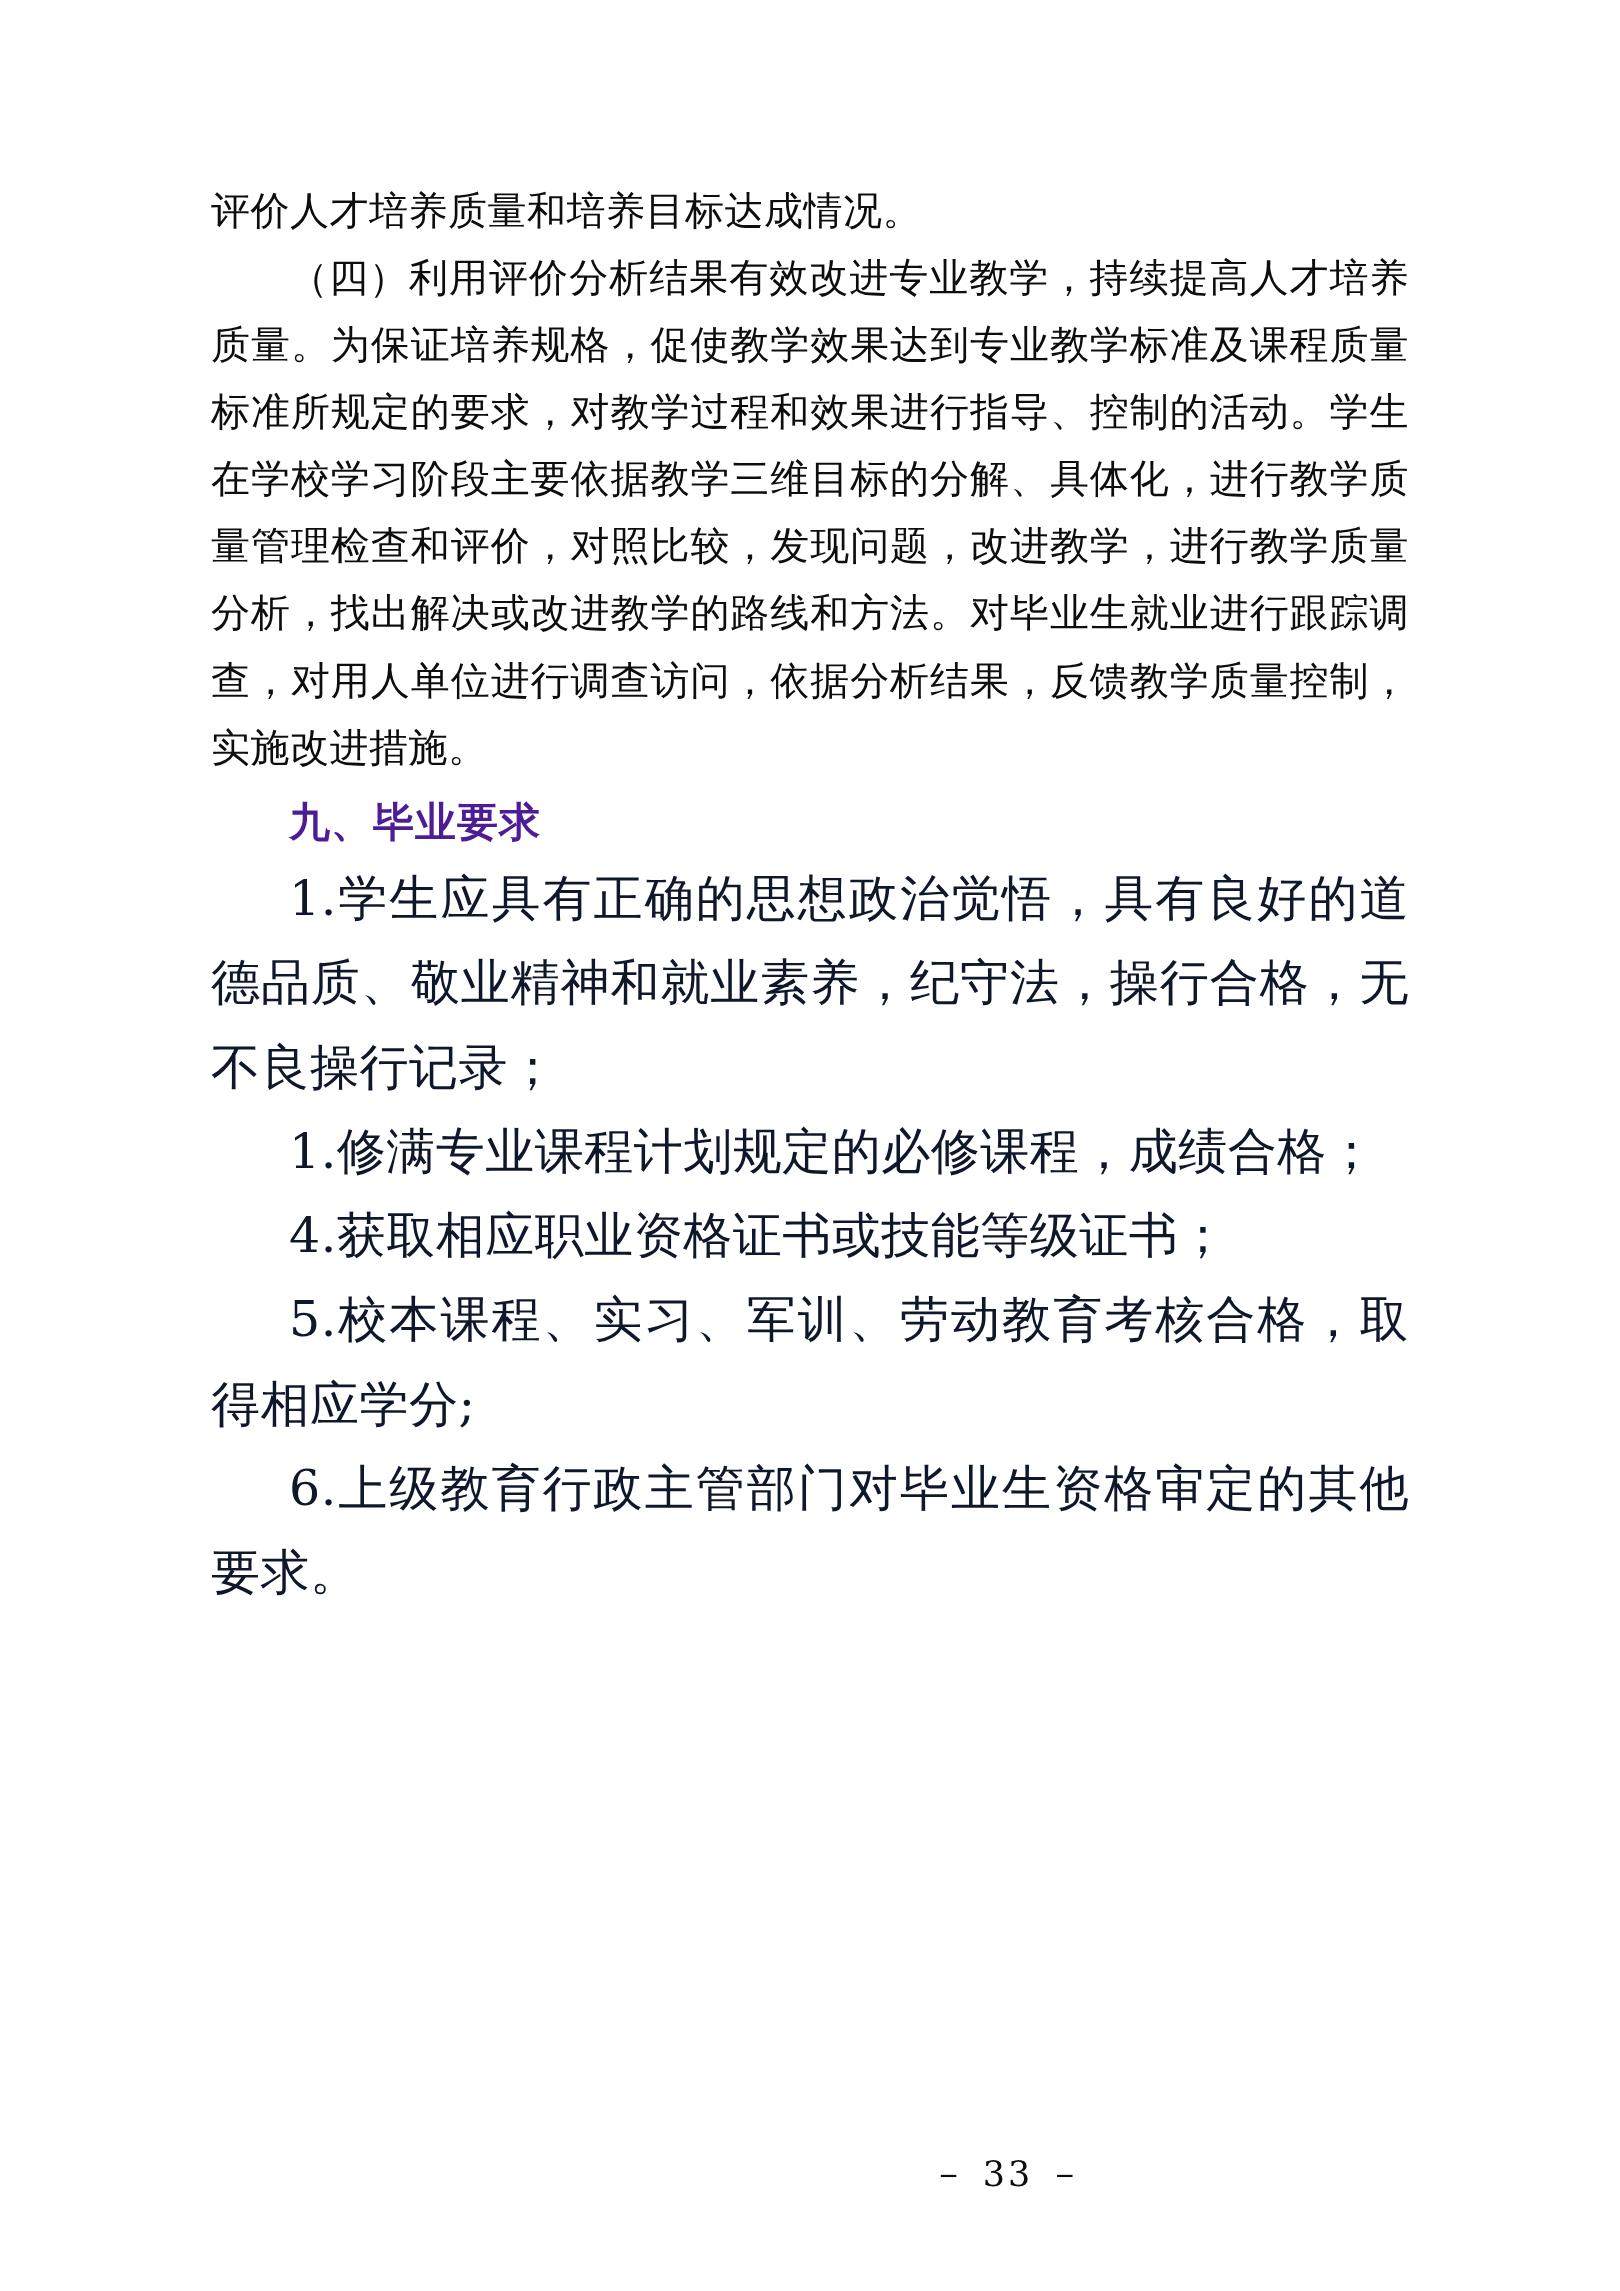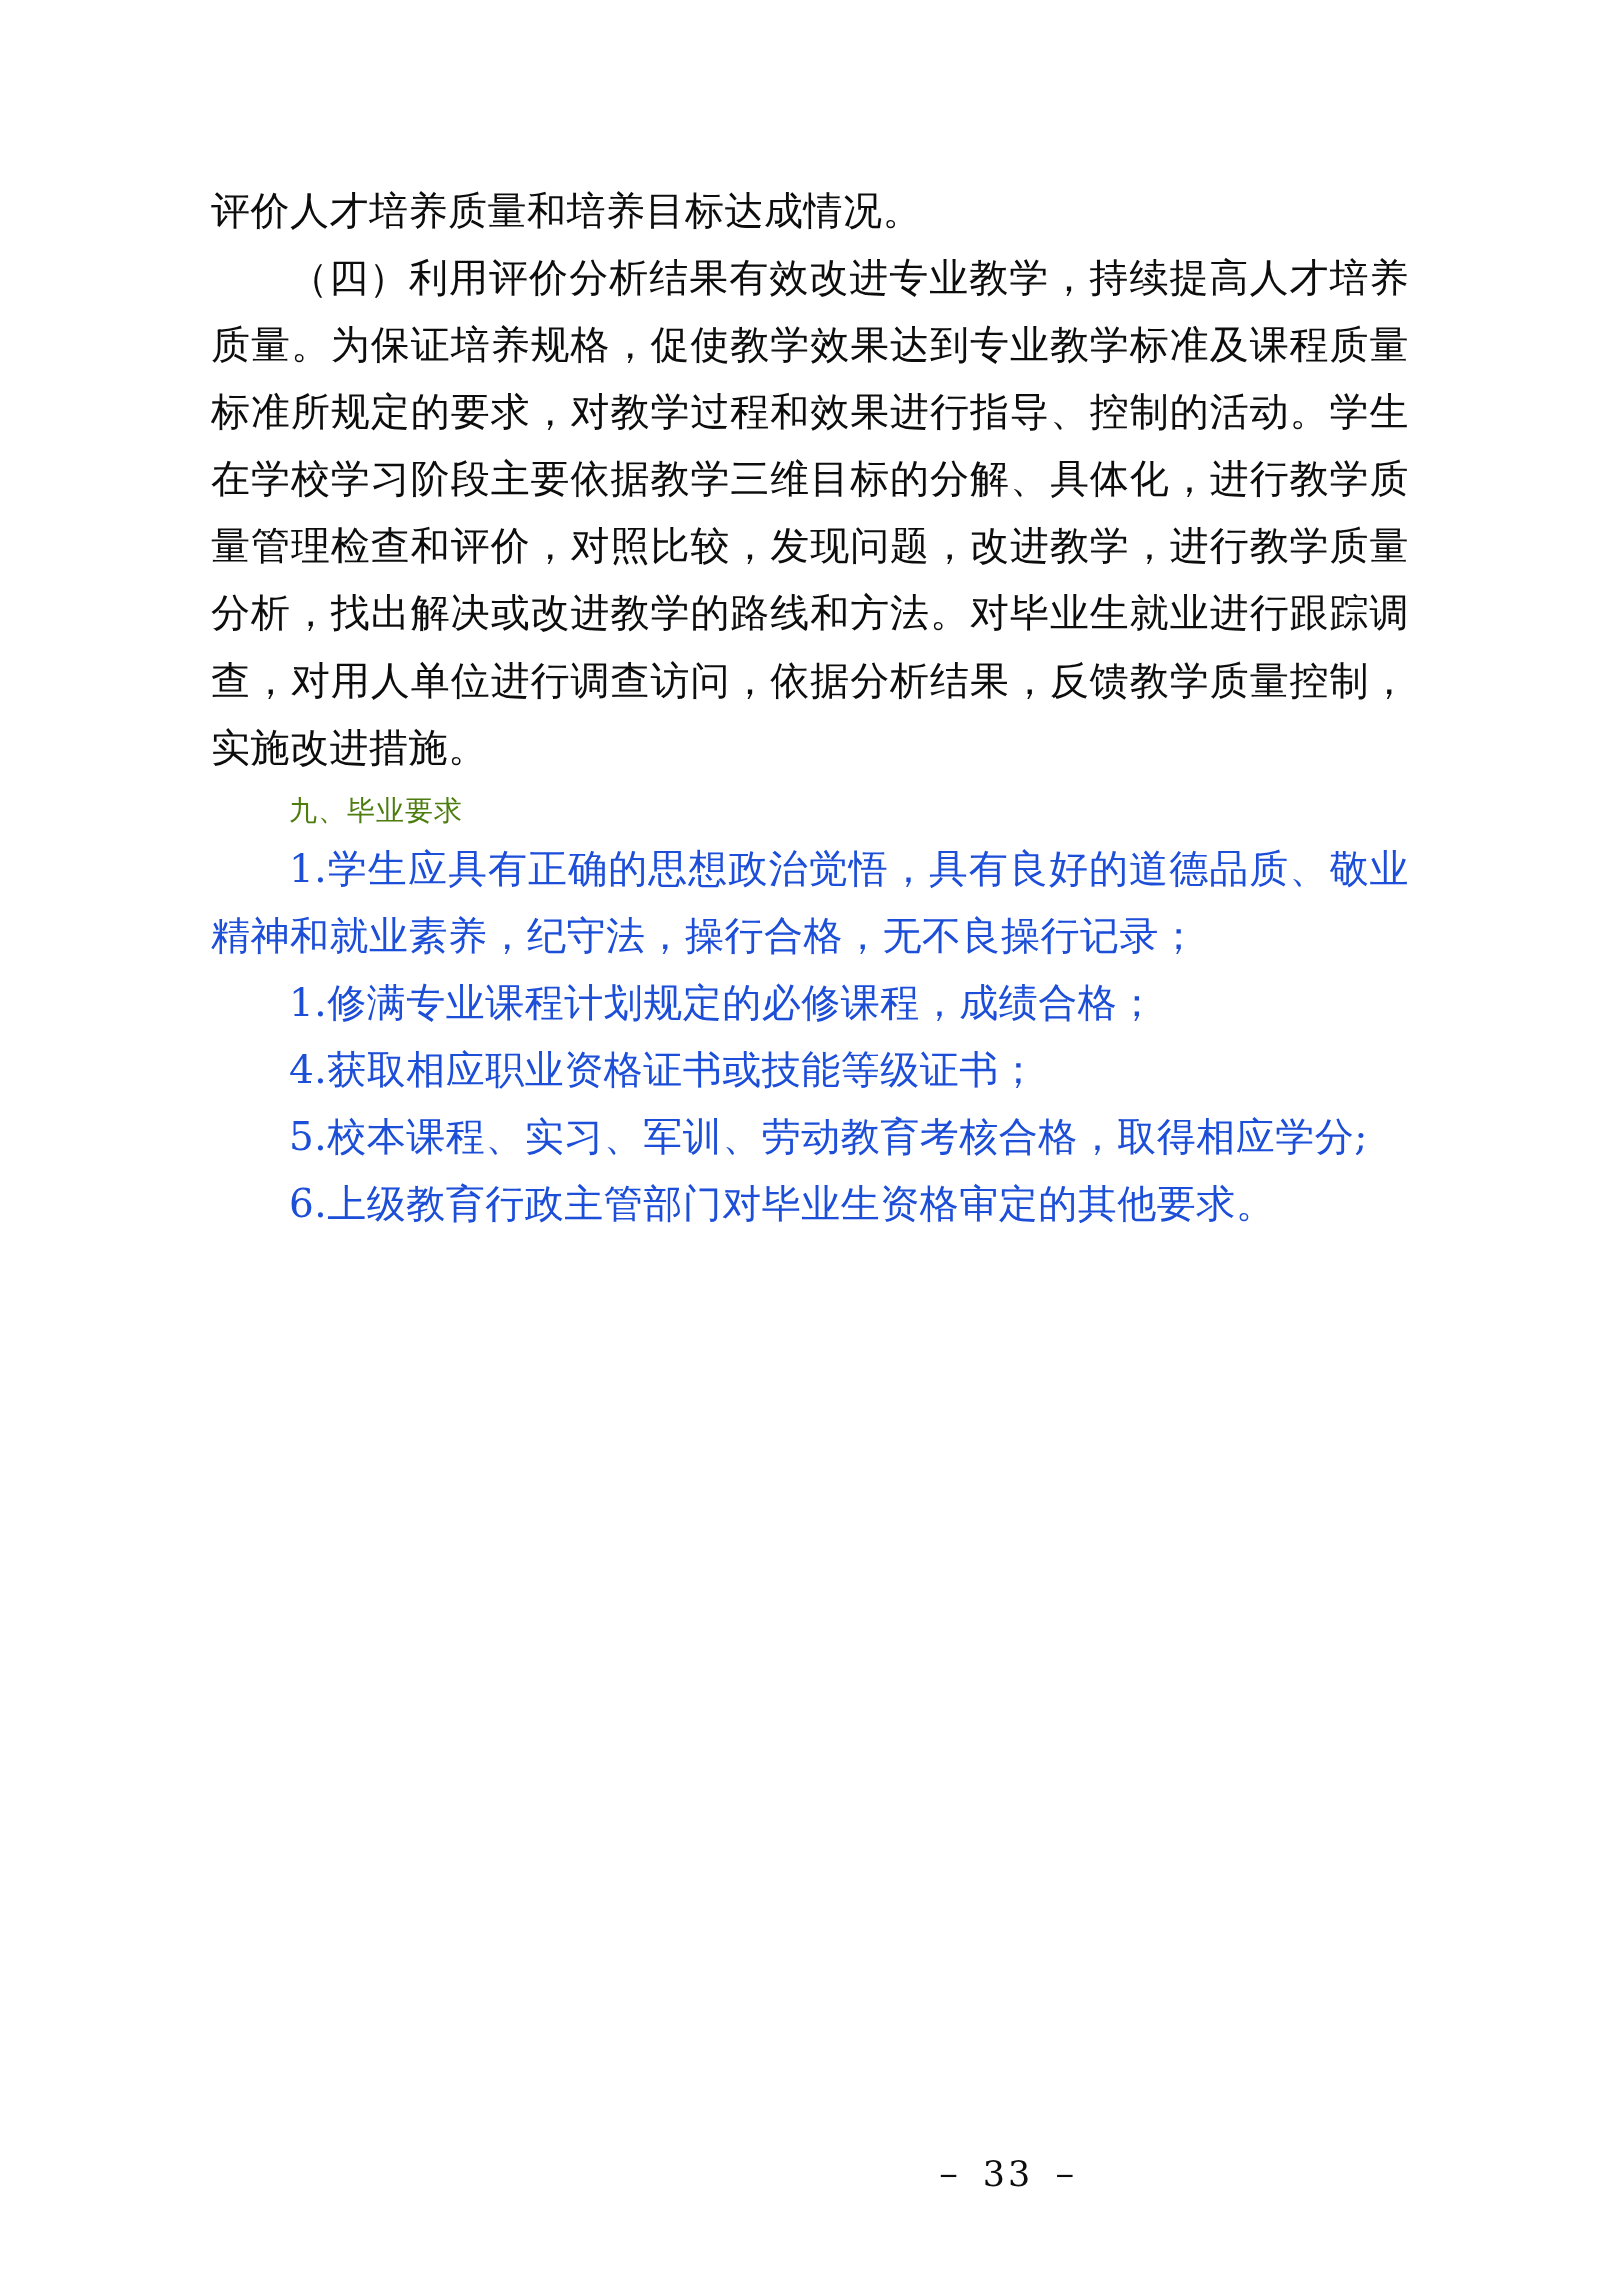--- a/index.html
+++ b/index.html
@@ -34,38 +34,38 @@
     color: #0d0d0d;
   }
   .para {
     margin: 0;
     text-indent: 0;
   }
   .para.indent {
     text-indent: 78px;
   }
   .heading {
-    font-size: 28px;
-    font-weight: normal;
+    font-size: 41px;
+    font-weight: bold;
     line-height: 1.72;
     letter-spacing: 1px;
     text-indent: 78px;
     margin: 5.9px 0 0 0;
-    color: #4d7c0f;
+    color: #4c1d95;
     font-family: "DejaVu Sans", "Liberation Sans", sans-serif;
   }
   .list-item {
-    font-size: 39px;
+    font-size: 49px;
     line-height: 1.72;
     letter-spacing: 0.5px;
     text-align: justify;
     text-justify: inter-ideograph;
     text-indent: 78px;
     margin: 0;
-    color: #1d4ed8;
+    color: #0f172a;
   }
   .footer {
     position: absolute;
     left: 0;
     bottom: 94px;
     width: 1300px;
     text-align: center;
     padding-right: 147px;
     box-sizing: border-box;
   }

